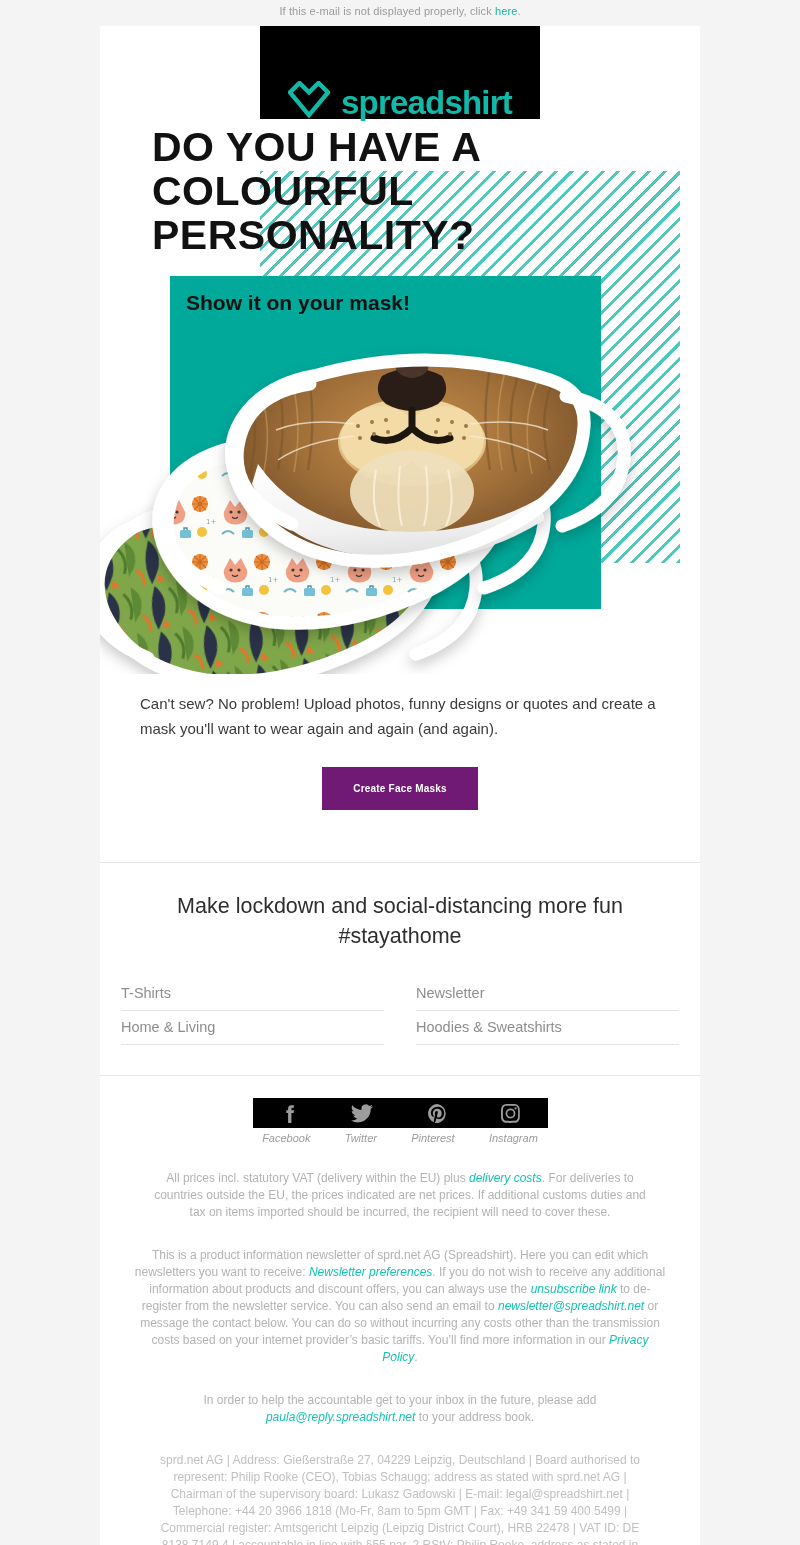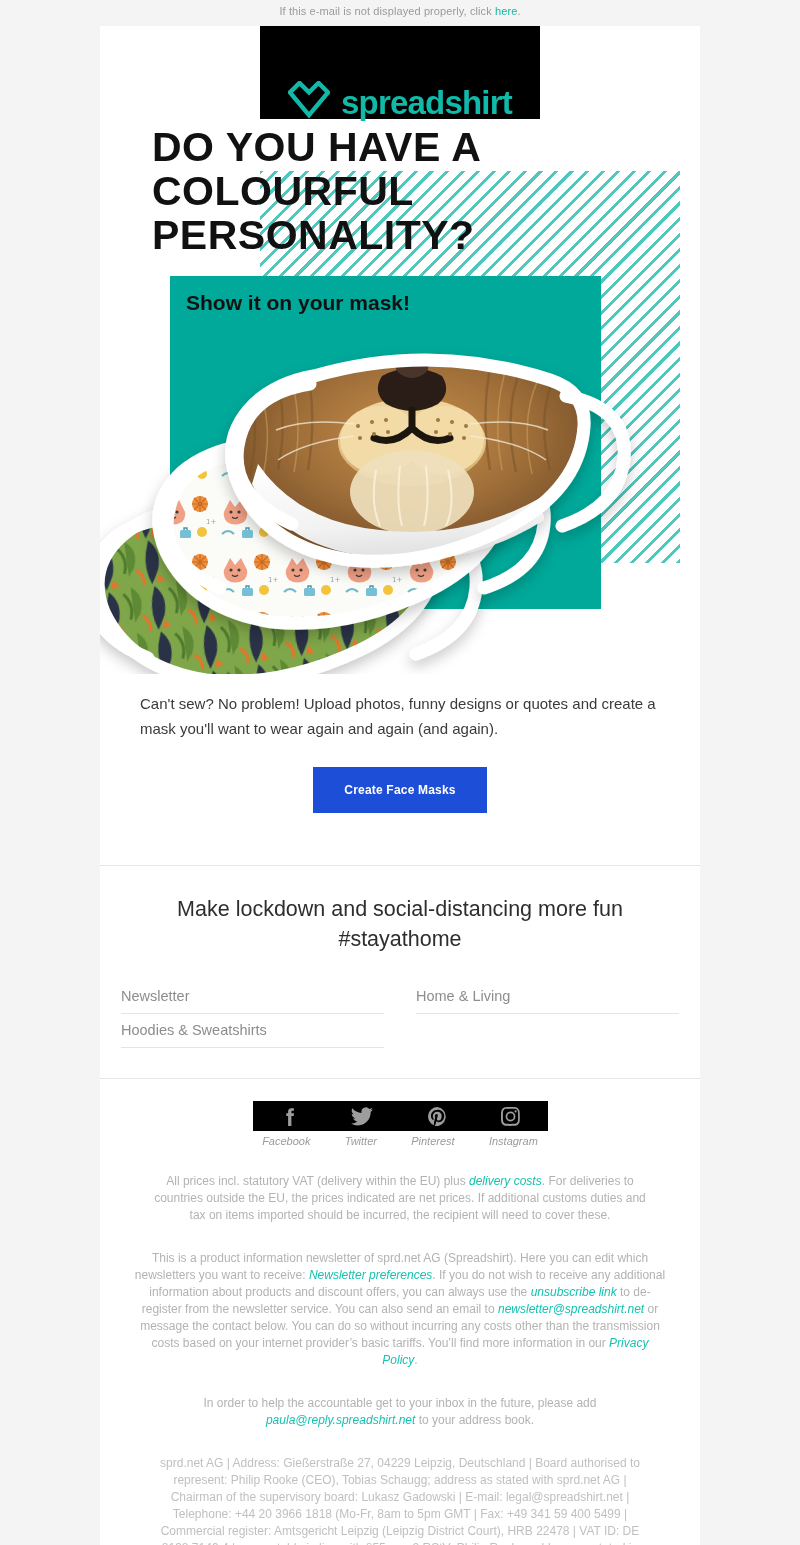--- a/index.html
+++ b/index.html
@@ -121,23 +121,23 @@
     text-align: left;
     color: #3b3b3b;
     font-size: 15px;
     line-height: 25px;
     padding: 12px 40px 0 40px;
     margin: 0;
   }
   .cta-wrap { text-align: center; padding: 26px 0 52px 0; }
   .cta {
     display: inline-block;
-    background: #1d4ed8;
+    background: #701a75;
     color: #ffffff;
-    font-size: 12px;
+    font-size: 10px;
     font-weight: bold;
     text-decoration: none;
     padding: 16px 31px;
     letter-spacing: .2px;
   }
 
   .rule { height: 1px; background: #e6e6e6; width: 100%; }
 
   
   .cats { padding: 20px 20px 30px 20px; }
@@ -381,20 +381,21 @@
     <p class="hero-copy">Can't sew? No problem! Upload photos, funny designs or quotes and create a mask you'll want to wear again and again (and again).</p>
     <div class="cta-wrap">
       <a class="cta" href="#">Create Face Masks</a>
     </div>
 
     <div class="rule"></div>
 
     <div class="cats">
       <h2>Make lockdown and social-distancing more fun #stayathome</h2>
       <div class="cat-grid">
+        <a class="cat-link" href="#">T-Shirts</a>
         <a class="cat-link" href="#">Newsletter</a>
         <a class="cat-link" href="#">Home &amp; Living</a>
         <a class="cat-link" href="#">Hoodies &amp; Sweatshirts</a>
       </div>
     </div>
 
     <div class="rule"></div>
 
     <div class="footer">
 

